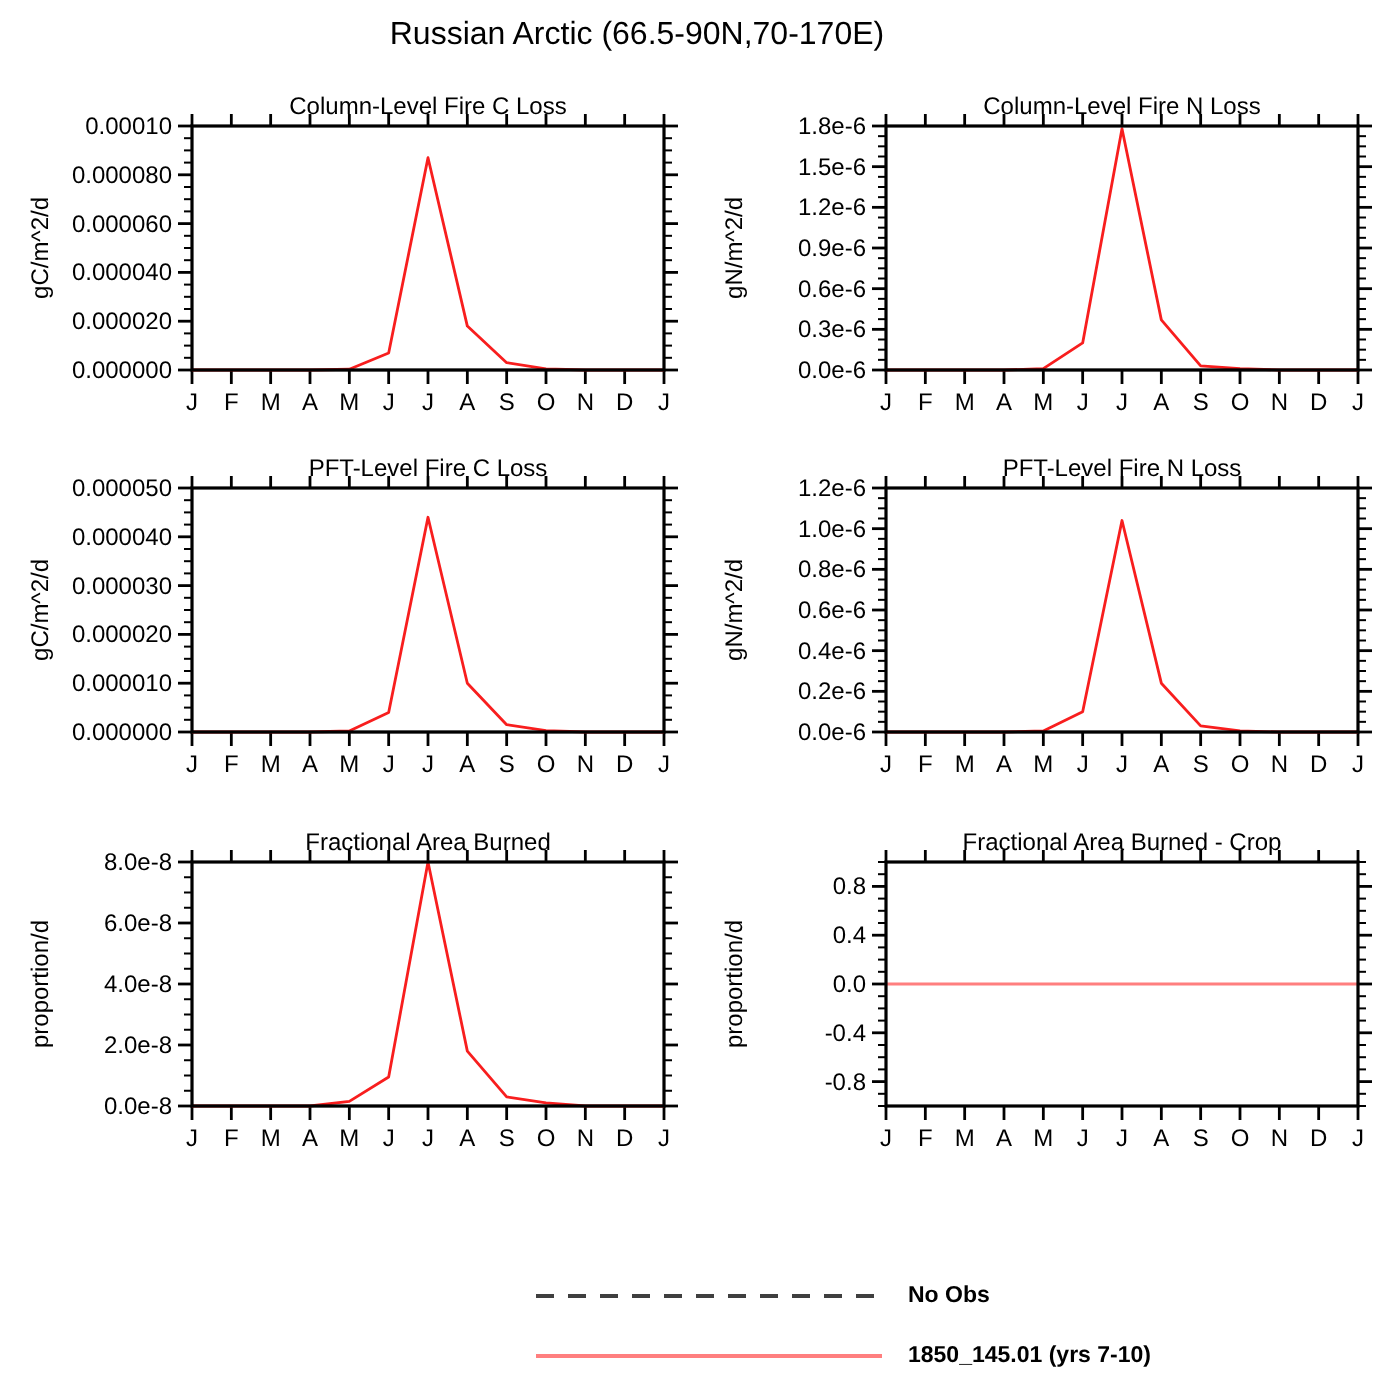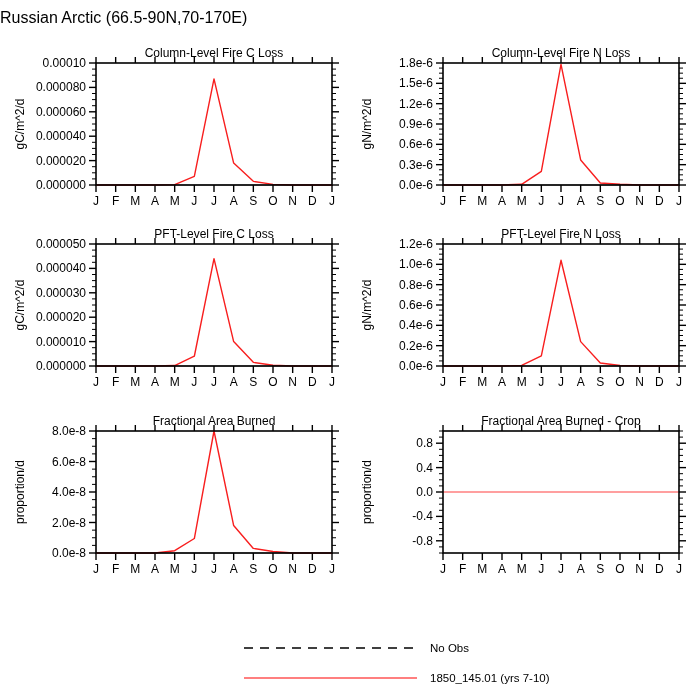--- a/index.html
+++ b/index.html
@@ -1,23 +1,23 @@
 <!DOCTYPE html>
 <html><head>
 <meta charset="utf-8">
 <style>
   html,body{margin:0;padding:0;background:#ffffff;}
   body{width:700px;height:700px;position:relative;overflow:hidden;
        font-family:"Liberation Sans",sans-serif;color:#000;}
-  .main-title{position:absolute;top:9px;left:0;width:637px;text-align:left;
+  .main-title{position:absolute;top:9px;left:0;width:637px;text-align:center;
        font-size:16px;font-weight:normal;margin:0;letter-spacing:0;}
   svg.plot{position:absolute;font-family:"Liberation Sans",sans-serif;}
   svg.c1{left:10px;}  svg.c2{left:357px;}
   svg.r1{top:33px;}   svg.r2{top:214px;}  svg.r3{top:401px;}
-  .legend-row{position:absolute;left:244px;display:flex;align-items:center;height:14px;}
+  .legend-row{position:absolute;left:268px;display:flex;align-items:center;height:14px;font-weight:bold;}
   .legend-row.row1{top:641px;}
   .legend-row.row2{top:671px;}
   .sample{width:173px;height:2px;margin-right:13px;flex:0 0 auto;}
   .sample.dashed{height:1.5px;background:repeating-linear-gradient(90deg,#3f3f3f 0,#3f3f3f 9px,transparent 9px,transparent 16px);}
   .sample.solid{height:1.5px;background:#ff7f7f;}
   .legend-label{font-size:11.5px;white-space:nowrap;}
 </style>
 </head>
 <body>
 

